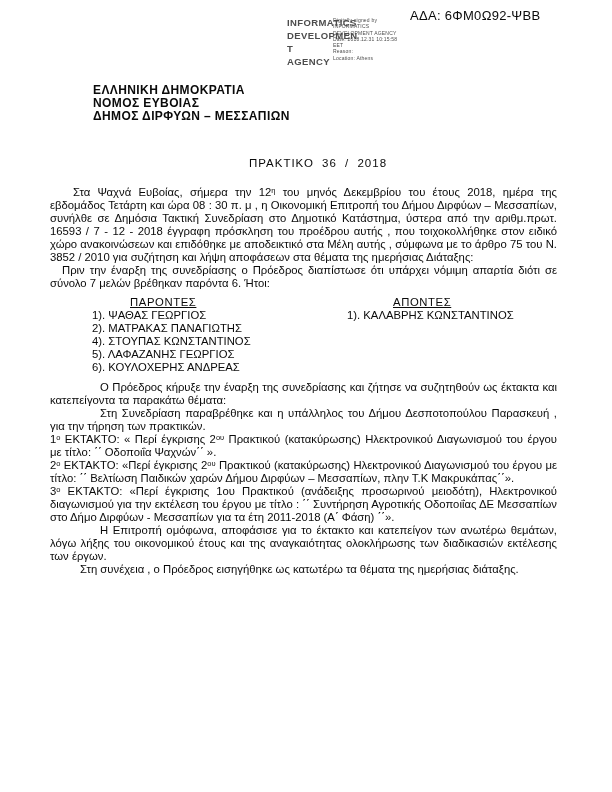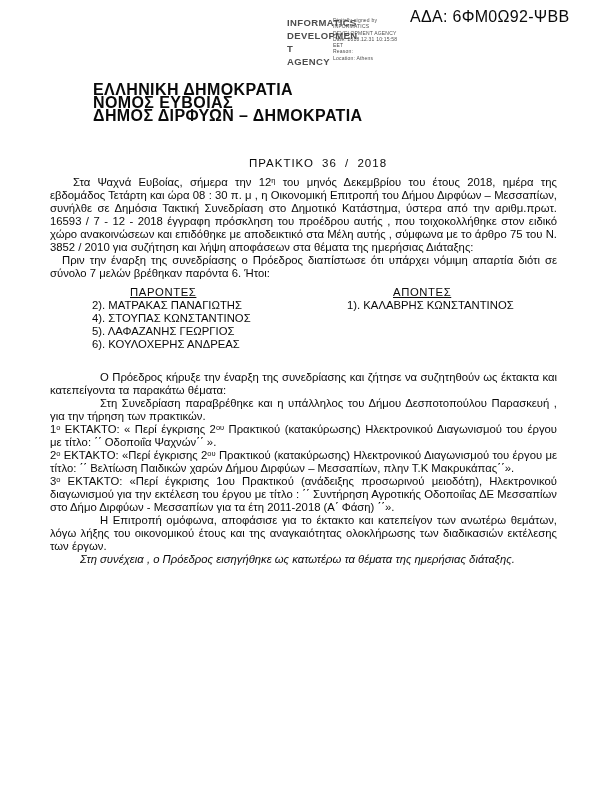--- a/index.html
+++ b/index.html
@@ -8,54 +8,54 @@
     width:612px; height:792px;
     margin:0 auto;
     background:#ffffff;
     overflow:hidden;
     font-family:"Liberation Sans", sans-serif;
     color:#0a0a0a;
   }
   
   .ada {
     position:absolute; left:410px; top:8px;
-    font-size:16px; letter-spacing:0.3px; white-space:nowrap;
+    font-size:13px; letter-spacing:0.3px; white-space:nowrap;
   }
   
   .stamp-big {
     position:absolute; left:287px; top:16px; width:48px;
     font-size:9.5px; font-weight:700; line-height:13px;
     color:#4d4d4d; letter-spacing:0.4px;
   }
   .stamp-small {
     position:absolute; left:333px; top:17px; width:80px;
     font-size:5px; line-height:6.3px;
     color:#4d4d4d; letter-spacing:0.2px;
   }
   
   .org-header {
     position:absolute; left:93px; top:84px;
-    font-size:16px; font-weight:700; line-height:12.9px;
+    font-size:12px; font-weight:700; line-height:12.9px;
     letter-spacing:0.4px;
   }
   
   .doc-title {
     position:absolute; left:12px; top:157px; width:100%;
     text-align:center; font-size:11.5px; font-weight:400;
     letter-spacing:1px; word-spacing:4px;
   }
   
   .doc-body {
-    position:absolute; left:50px; top:176px; width:507px;
+    position:absolute; left:50px; top:186px; width:507px;
     font-size:11.3px; line-height:13px; text-align:justify;
   }
   .doc-body p { margin:0; }
   .ind-sm  { text-indent:12px; }
   .ind-md  { text-indent:23px; }
-  .ind-p9  { text-indent:30px;font-style:italic; }
+  .ind-p9  { text-indent:30px; }
   .ind-lg  { text-indent:50px; }
   .doc-body sup {
     font-size:7.5px; line-height:0;
     vertical-align:baseline; position:relative; top:-3.5px;
   }
   
   .attendance { position:relative; height:91px; }
   .att-col { position:absolute; top:0; white-space:nowrap; }
   .att-present { left:42px; }
   .att-absent  { left:297px; }
@@ -86,33 +86,34 @@
     <div>DEVELOPMENT AGENCY</div>
     <div>Date: 2018.12.31 10:15:58</div>
     <div>EET</div>
     <div>Reason:</div>
     <div>Location: Athens</div>
   </div>
 
   <div class="org-header">
     <div>ΕΛΛΗΝΙΚΗ ΔΗΜΟΚΡΑΤΙΑ</div>
     <div>ΝΟΜΟΣ ΕΥΒΟΙΑΣ</div>
-    <div>ΔΗΜΟΣ ΔΙΡΦΥΩΝ – ΔΗΜΟΚΡΑΤΙΑ</div>
+    <div>ΔΗΜΟΣ ΔΙΡΦΥΩΝ – ΜΕΣΣΑΠΙΩΝ</div>
   </div>
 
   <div class="doc-title">ΠΡΑΚΤΙΚΟ 36 / 2018</div>
 
   <div class="doc-body">
     <p class="ind-md"><span>Στα Ψαχνά Ευβοίας, σήμερα την 12</span><sup>η</sup><span> του μηνός Δεκεμβρίου του έτους 2018, ημέρα της εβδομάδος Τετάρτη και ώρα 08 : 30 π. μ , η Οικονομική Επιτροπή του Δήμου Διρφύων – Μεσσαπίων, συνήλθε σε Δημόσια Τακτική Συνεδρίαση στο Δημοτικό Κατάστημα, ύστερα από την αριθμ.πρωτ. 16593 / 7 - 12 - 2018 έγγραφη πρόσκληση του προέδρου αυτής , που τοιχοκολλήθηκε στον ειδικό χώρο ανακοινώσεων και επιδόθηκε με αποδεικτικό στα Μέλη αυτής , σύμφωνα με το άρθρο 75 του Ν. 3852 / 2010 για συζήτηση και λήψη αποφάσεων στα θέματα της ημερήσιας Διάταξης:</span></p>
     <p class="ind-sm"><span>Πριν την έναρξη της συνεδρίασης ο Πρόεδρος διαπίστωσε ότι υπάρχει νόμιμη απαρτία διότι σε σύνολο 7 μελών βρέθηκαν παρόντα 6. Ήτοι:</span></p>
 
     <div class="attendance">
       <div class="att-col att-present">
         <div class="att-header">ΠΑΡΟΝΤΕΣ</div>
         <div>
+            <div class="att-item">1).  ΨΑΘΑΣ ΓΕΩΡΓΙΟΣ</div>
             <div class="att-item">2).  ΜΑΤΡΑΚΑΣ ΠΑΝΑΓΙΩΤΗΣ</div>
             <div class="att-item">4).  ΣΤΟΥΠΑΣ ΚΩΝΣΤΑΝΤΙΝΟΣ</div>
             <div class="att-item">5).  ΛΑΦΑΖΑΝΗΣ ΓΕΩΡΓΙΟΣ</div>
             <div class="att-item">6).  ΚΟΥΛΟΧΕΡΗΣ ΑΝΔΡΕΑΣ</div>
           </div>
       </div>
       <div class="att-col att-absent">
         <div class="att-header">ΑΠΟΝΤΕΣ</div>
         <div>
             <div class="att-item">1).  ΚΑΛΑΒΡΗΣ ΚΩΝΣΤΑΝΤΙΝΟΣ</div>

